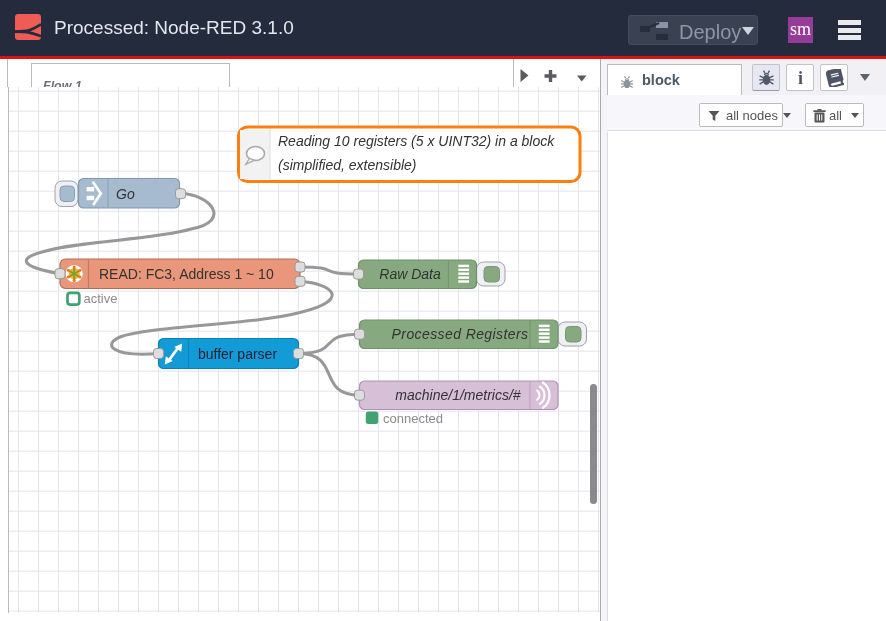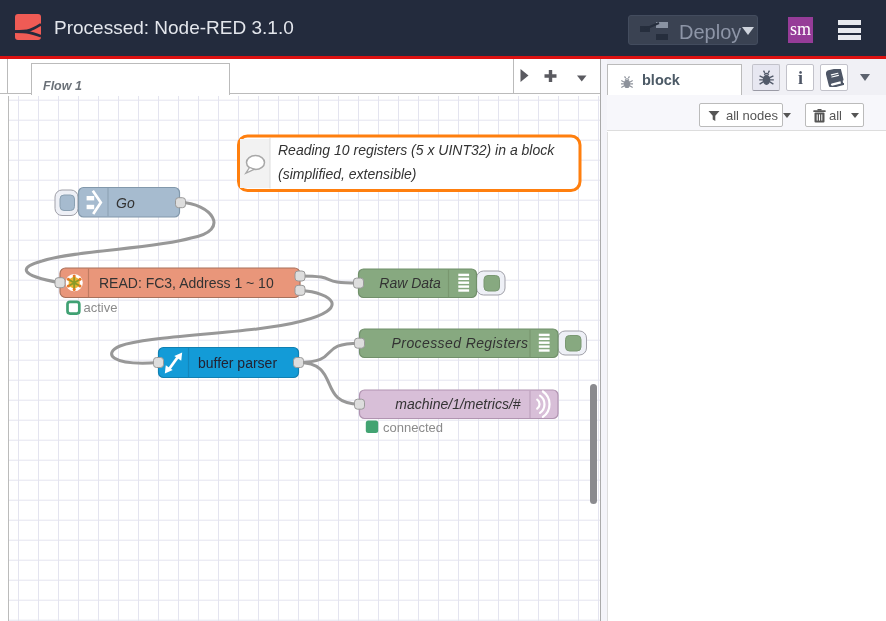--- a/index.html
+++ b/index.html
@@ -13,21 +13,21 @@
   #deploy { position:absolute; left:628px; top:15px; width:130px; height:30px; background:#3a4252; border:1px solid #434c5e; border-radius:3px; }
   #deploy .txt { position:absolute; left:50px; top:5px; font-size:20px; color:#8d95a7; }
   #deploy .caret { position:absolute; left:113px; top:11px; width:0; height:0; border-left:6px solid transparent; border-right:6px solid transparent; border-top:8px solid #cfd4dd; }
   #avatar { position:absolute; left:788px; top:17px; width:25px; height:26px; background:#963c98; border-radius:0; color:#fff; font-family:"Liberation Serif",serif; font-size:18px; text-align:center; line-height:25px; }
   .hbar { position:absolute; left:838px; width:23px; height:5px; background:#e8eaef; }
   
   #tabbar { position:absolute; left:0; top:59px; width:600px; height:35px; background:#fff; border-bottom:1px solid #bbbbbb; }
   #tab1 { position:absolute; left:31px; top:4px; width:199px; height:32px; background:#fff; border:1px solid #bbbbbb; border-bottom:none; }
   #tab1 span { position:absolute; left:11px; top:15px; font-size:12.5px; color:#6b7178; font-weight:bold;font-style:italic; }
   #tbbtns { position:absolute; left:513px; top:0; width:87px; height:35px; border-left:1px solid #bbbbbb; }
-  #canvas { position:absolute; left:0; top:96px; width:600px; height:526px; background:#fff; }
+  #canvas { position:absolute; left:0; top:87px; width:600px; height:526px; background:#fff; }
   #sep { position:absolute; left:600px; top:59px; width:7px; height:562px; background:#f4f4f9; border-left:1px solid #aaa; }
   #scrollthumb { position:absolute; left:590px; top:384px; width:7px; height:120px; background:#8a8a8e; border-radius:3.5px; }
   
   #sidehead { position:absolute; left:607px; top:59px; width:279px; height:36px; background:#f0f0f5; }
   #sbtab { position:absolute; left:607px; top:64px; width:135px; height:32px; background:#fff; border:1px solid #bbbbbb; border-bottom:none; font-size:14.5px; font-weight:bold; color:#4c5a66; }
   #sbtab span { position:absolute; left:34px; top:7px; }
   .sbtn { position:absolute; top:64px; width:28px; height:27px; background:#fff; border:1px solid #c2c2ca; border-radius:2px; }
   #sbtn-bug { left:752px; background:#e7e7f1; border-bottom-color:#9a9aa5; }
   #sbtn-i  { left:786px; }
   #sbtn-book { left:820px; }

